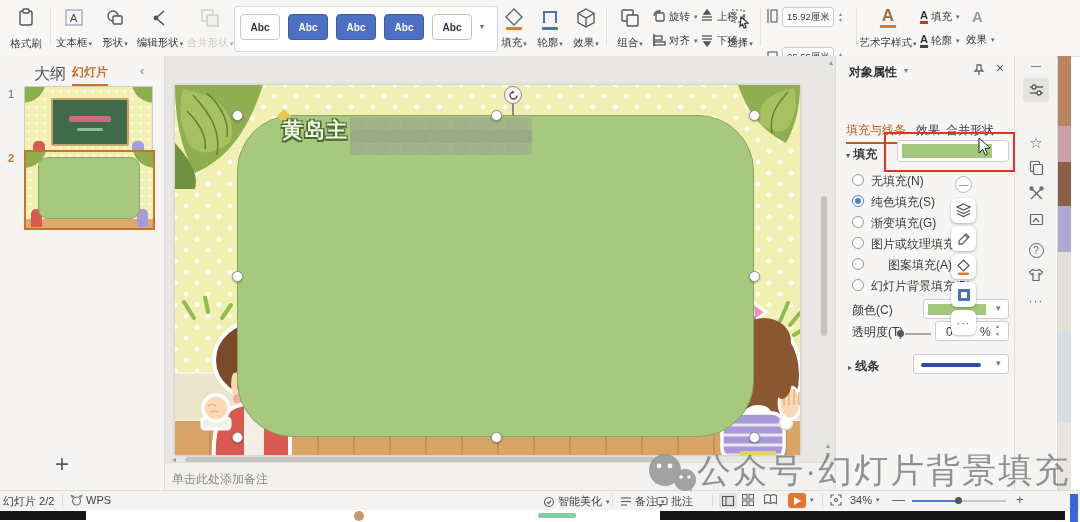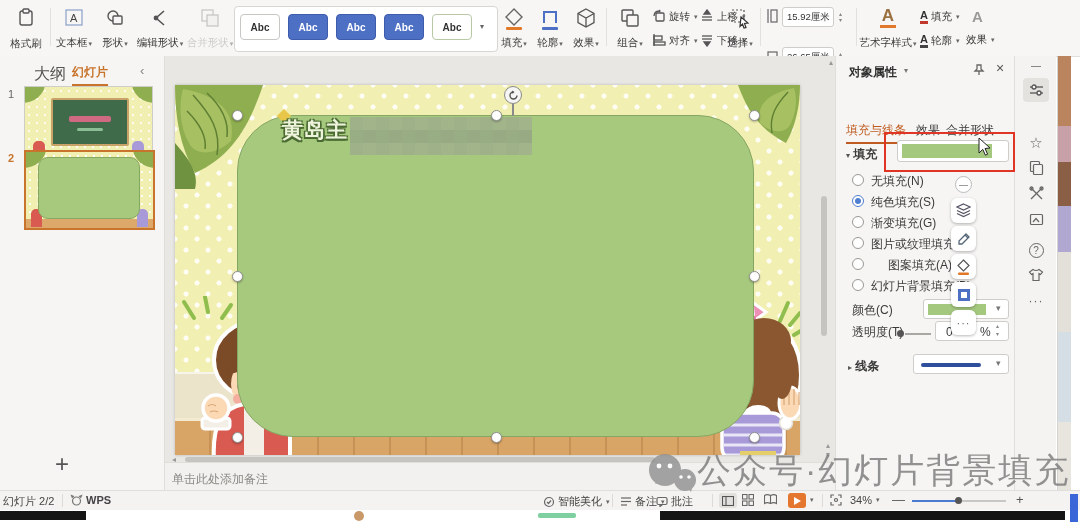--- a/index.html
+++ b/index.html
@@ -499,21 +499,21 @@
 </div>
 
 <div id="statusbar">
   <div class="sitem" style="left:3px">幻灯片 2/2</div>
   <div class="sdiv" style="left:62px"></div>
   <div class="sitem" style="left:70px">
     <svg width="13" height="12" viewBox="0 0 13 12" fill="none" stroke="#777" stroke-width="1.2">
         <circle cx="6.5" cy="7" r="4"></circle>
         <path d="M2.5,4 L1.5,1.5 L4,2.5 M10.5,4 L11.5,1.5 L9,2.5"></path>
       </svg>
-    <span style="font-weight:bold;color:#444">WPS</span>
+    <span style="font-weight:normal;color:#444">WPS</span>
   </div>
 
   <div class="sitem" style="left:543px">
     <svg width="12" height="12" viewBox="0 0 12 12" fill="none" stroke="#666" stroke-width="1.2">
         <circle cx="6" cy="6" r="4.5"></circle>
         <path d="M4,6 L5.5,7.5 L8,4.5"></path>
       </svg>
     <span>智能美化</span>
     <span class="caret">▾</span>
   </div>

